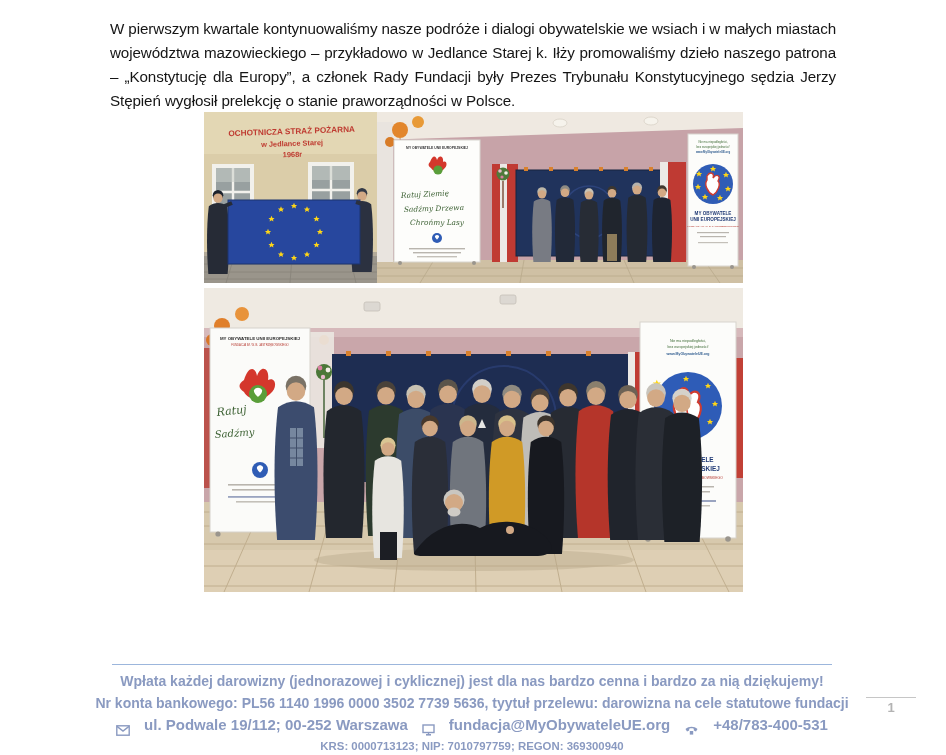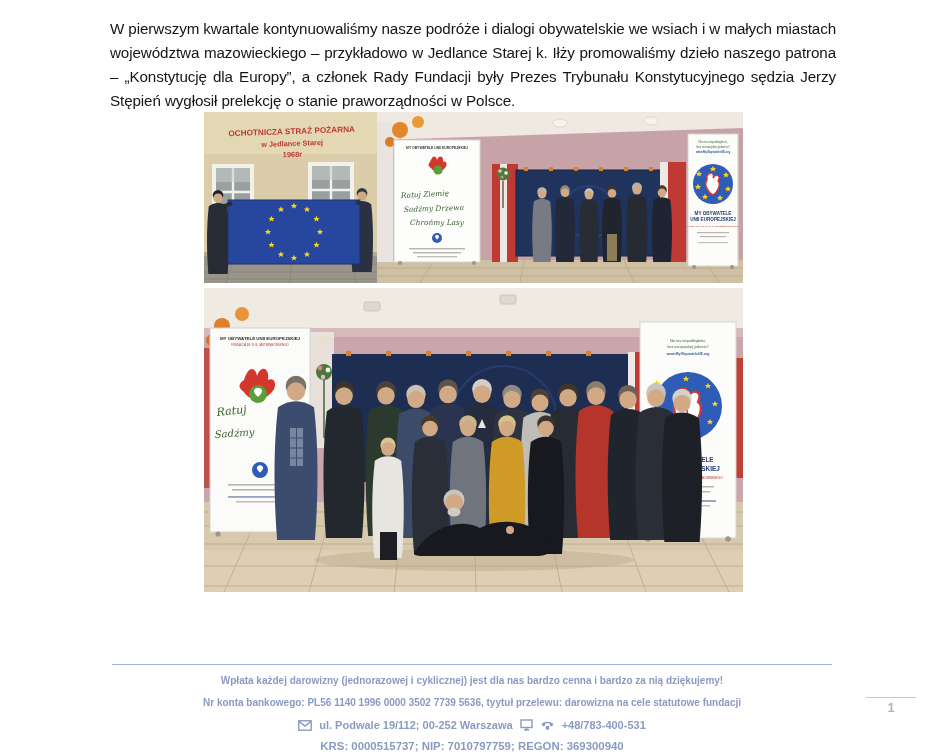--- a/index.html
+++ b/index.html
@@ -14,22 +14,22 @@
   }
   .photo{position:absolute;margin:0;padding:0;}
   .photo svg{display:block;}
   .photo-top{left:204px;top:112px;width:539px;height:171px;}
   .photo-bottom{left:204px;top:288px;width:539px;height:304px;}
   .footer-divider{position:absolute;left:112px;top:664px;width:720px;height:1px;background:#9cb6dc;}
   .footer{
     position:absolute;left:56px;top:670px;width:832px;text-align:center;
     color:#8a9ac1;font-weight:bold;
   }
-  .footer .f1,.footer .f2{font-size:10px;line-height:22px;}
-  .footer .f3{font-size:11px;line-height:22px;display:flex;justify-content:center;align-items:center;gap:7px;}
+  .footer .f1,.footer .f2{font-size:14px;line-height:22px;}
+  .footer .f3{font-size:15px;line-height:22px;display:flex;justify-content:center;align-items:flex-end;gap:14px;}
   .footer .f4{font-size:11.4px;line-height:20px;}
   .ficon{display:inline-flex;vertical-align:middle;}
   .ficon svg{display:block;}
   .pn-line{position:absolute;left:866px;top:697px;width:50px;height:1px;background:#c6c6c6;}
   .pn{position:absolute;left:866px;top:700px;width:50px;text-align:center;
       font-size:13px;color:#b3b3b3;font-weight:bold;}
   .script-txt{font-family:"DejaVu Serif",serif;font-style:italic;}
 </style>
 </head>
 <body>
@@ -386,27 +386,28 @@
           </svg>
       </span>
       <span>ul. Podwale 19/112; 00-252 Warszawa</span>
       <span class="ficon">
         <svg width="13" height="12" viewBox="0 0 13 12">
             <rect x="1" y="1" width="11" height="7.5" fill="none" stroke="#8a9ac1" stroke-width="1.4"></rect>
             <line x1="4" y1="10.8" x2="9" y2="10.8" stroke="#8a9ac1" stroke-width="1.6"></line>
             <line x1="6.5" y1="8.5" x2="6.5" y2="10.5" stroke="#8a9ac1" stroke-width="1.4"></line>
           </svg>
       </span>
+      <span>fundacja@MyObywateleUE.org</span>
       <span class="ficon">
         <svg width="15" height="11" viewBox="0 0 15 11">
             <path d="M1.5,4 C5,1 10,1 13.5,4 L12,6.5 L9.8,5.5 L9.8,3.8 C8.3,3.2 6.7,3.2 5.2,3.8 L5.2,5.5 L3,6.5 Z" fill="#8a9ac1"></path>
             <rect x="5.8" y="6" width="3.4" height="3.6" fill="#8a9ac1"></rect>
           </svg>
       </span>
       <span>+48/783-400-531</span>
     </div>
-    <div class="f4">KRS: 0000515737; NIP: 7010797759; REGON: 369300940</div>
+    <div class="f4">KRS: 0000713123; NIP: 7010797759; REGON: 369300940</div>
   </div>
 
   <div class="pn-line"></div>
   <div class="pn">1</div>
 
 </div>
 
 </body></html>

